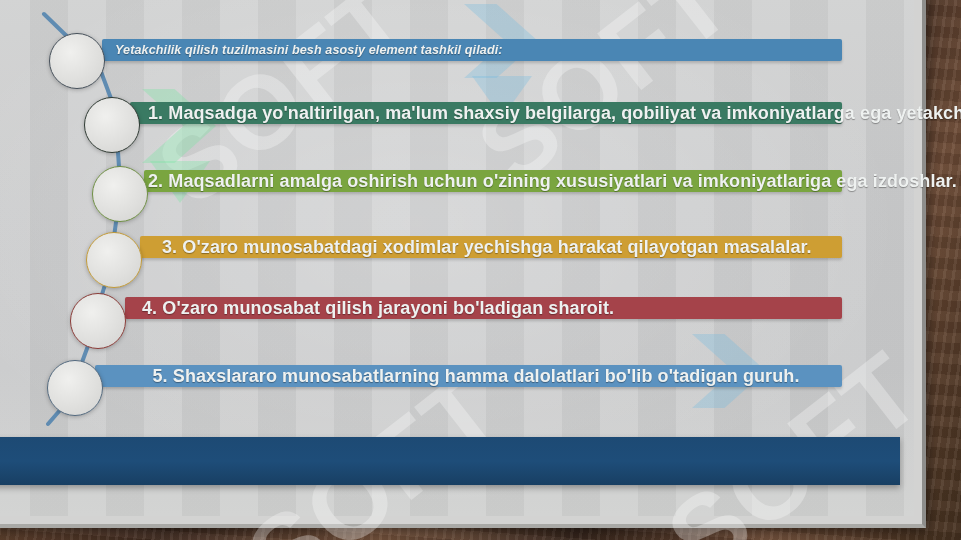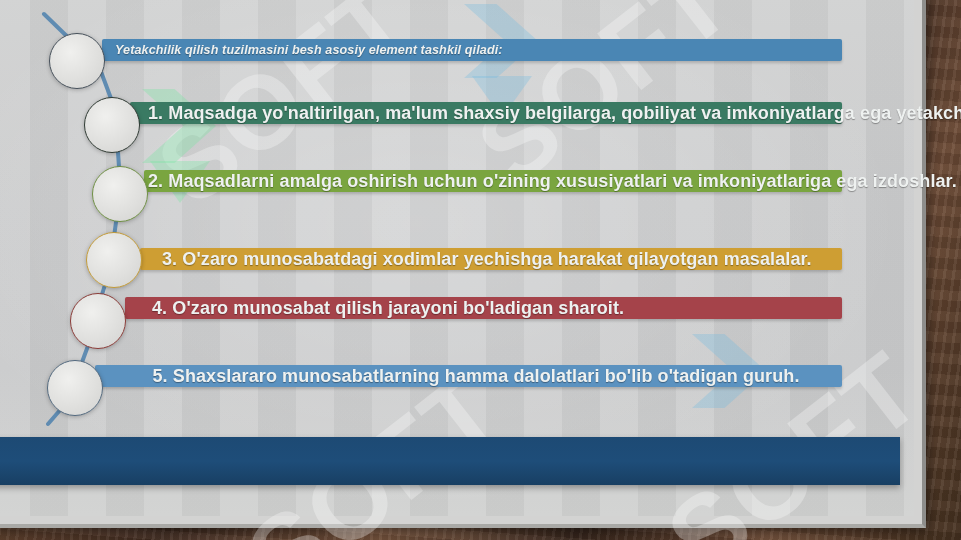--- a/index.html
+++ b/index.html
@@ -197,29 +197,29 @@
         </div>
 
         <div class="row" style="top:176px;">
           <div class="bar" style="left:152px; width:698px; background:#7aa540;">
             <span class="bar-label" style="margin-left:4px;">2. Maqsadlarni amalga oshirish uchun o'zining xususiyatlari va imkoniyatlariga ega izdoshlar.</span>
           </div>
           <div class="node" style="left:100px; top:-4px; border:1.6px solid #6f8f44;"></div>
         </div>
 
         <div class="row" style="top:242px;">
-          <div class="bar" style="left:148px; width:702px; background:#ce9e33;margin-top:12px;">
+          <div class="bar" style="left:148px; width:702px; background:#ce9e33;">
             <span class="bar-label" style="margin-left:22px;">3. O'zaro munosabatdagi xodimlar yechishga harakat qilayotgan masalalar.</span>
           </div>
           <div class="node" style="left:94px; top:-4px; border:1.6px solid #c29a38;"></div>
         </div>
 
         <div class="row" style="top:303px;">
           <div class="bar" style="left:133px; width:717px; background:#a5434a;">
-            <span class="bar-label" style="margin-left:27px;">4. O'zaro munosabat qilish jarayoni bo'ladigan sharoit.</span>
+            <span class="bar-label" style="margin-left:17px;">4. O'zaro munosabat qilish jarayoni bo'ladigan sharoit.</span>
           </div>
           <div class="node" style="left:78px; top:-4px; border:1.8px solid #8a3c38;"></div>
         </div>
 
         <div class="row" style="top:371px;">
           <div class="bar" style="left:103px; width:747px; background:#5b92c0;justify-content:center;">
             <span class="bar-label" style="margin-left:15px;">5. Shaxslararo munosabatlarning hamma dalolatlari bo'lib o'tadigan guruh.</span>
           </div>
           <div class="node" style="left:55px; top:-5px; border:1.6px solid #53697e;"></div>
         </div>

